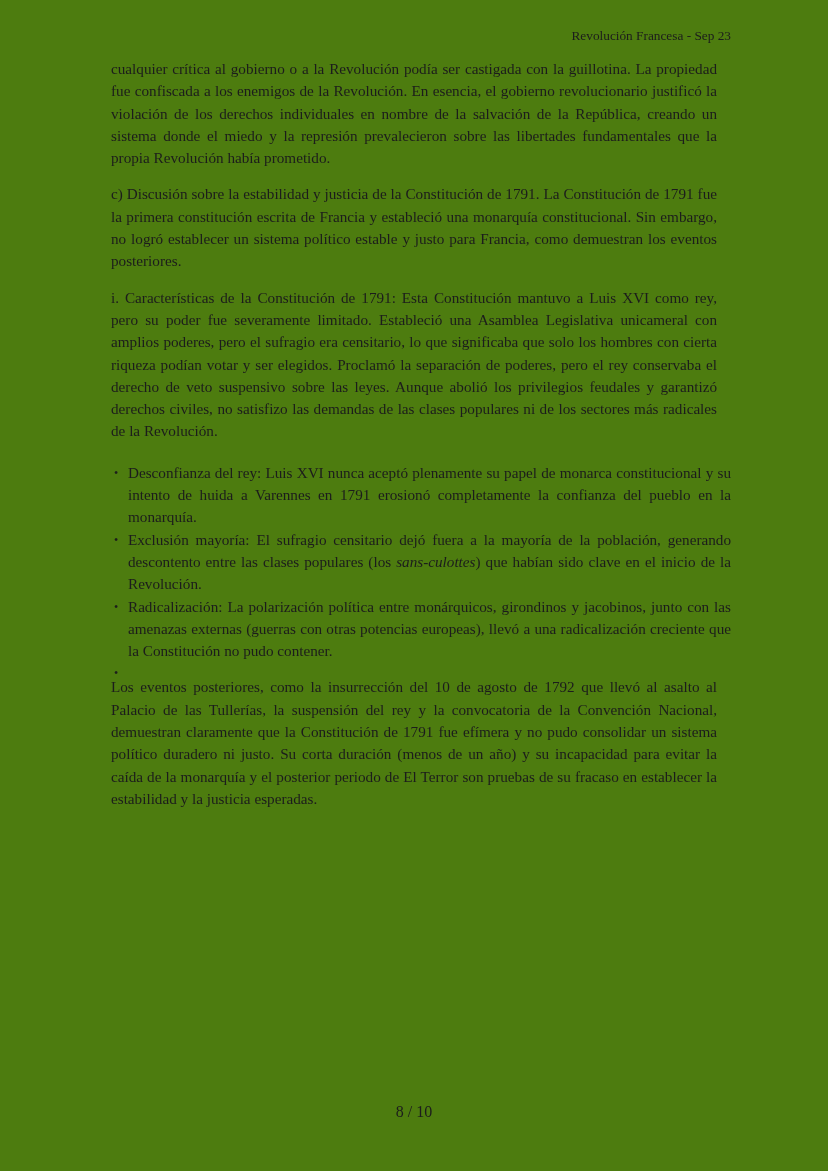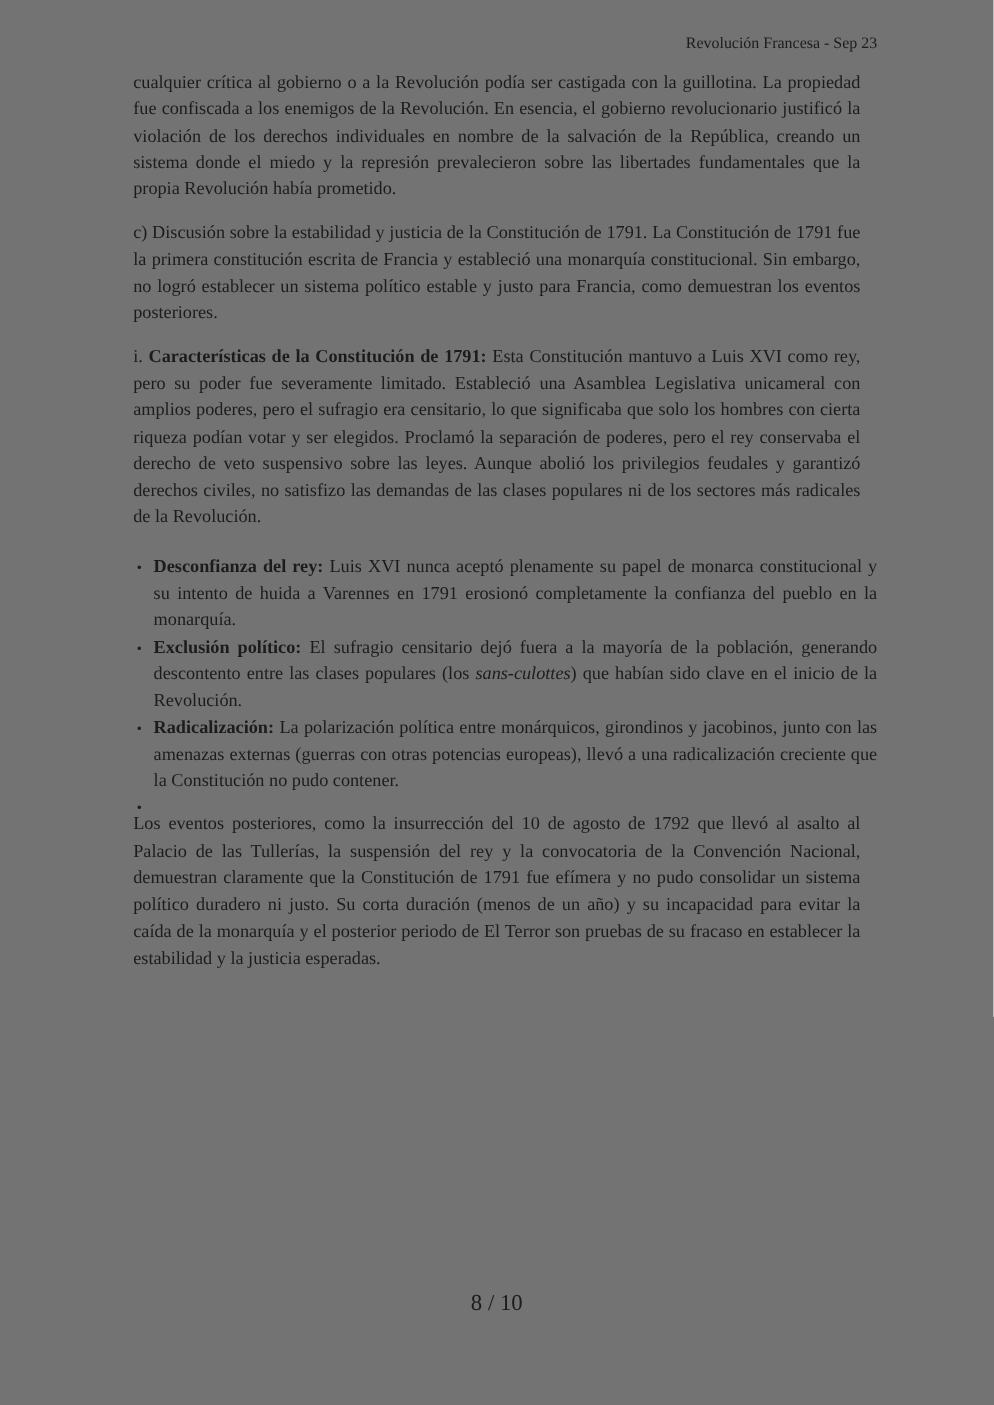--- a/index.html
+++ b/index.html
@@ -5,21 +5,21 @@
   html, body {
     margin: 0;
     padding: 0;
     background: #ffffff;
   }
   .page {
     position: relative;
     width: 828px;
     height: 1171px;
     margin: 0 auto;
-    background: #737373;
+    background: #4d7c0f;
     box-sizing: border-box;
     padding: 27px 97px 0 97px;
     font-family: "Liberation Serif", "DejaVu Serif", serif;
     font-size: 15.2px;
     line-height: 22.3px;
     color: #1c1c1c;
     overflow: hidden;
   }
   .header {
     text-align: right;
@@ -32,21 +32,21 @@
     text-align: justify;
   }
   .indent {
     margin-left: 16px;
   }
   .mt-para1   { margin-top: 50px; }
   .mt-parac   { margin-top: 27px; }
   .mt-itemi   { margin-top: 19px; }
   .mt-itemii  { margin-top: 21px; }
   .mt-final   { margin-top: 23px; }
-  .b { font-weight: bold; }
+  .b { font-weight: normal; }
   .i { font-style: italic; }
   ul.bullets {
     list-style: none;
     margin: 19px 0 0 16px;
     padding: 0;
   }
   ul.bullets li {
     position: relative;
     padding-left: 15px;
     text-align: justify;
@@ -55,23 +55,23 @@
     position: absolute;
     left: 1px;
     top: 0;
     font-size: 12px;
     line-height: 22.3px;
   }
   .footer {
     position: absolute;
     left: 0;
     right: 0;
-    bottom: 73px;
+    bottom: 48px;
     text-align: center;
-    font-size: 19px;
+    font-size: 16px;
     color: #1c1c1c;
   }
 </style>
 </head>
 <body>
 
 <div class="page">
 
   <div class="header">Revolución Francesa - Sep 23</div>
 
@@ -82,21 +82,21 @@
   <p class="para indent mt-itemi"><span>i. </span><span class="b">Características de la Constitución de 1791:</span><span> Esta Constitución mantuvo a Luis XVI como rey, pero su poder fue severamente limitado. Estableció una Asamblea Legislativa unicameral con amplios poderes, pero el sufragio era censitario, lo que significaba que solo los hombres con cierta riqueza podían votar y ser elegidos. Proclamó la separación de poderes, pero el rey conservaba el derecho de veto suspensivo sobre las leyes. Aunque abolió los privilegios feudales y garantizó derechos civiles, no satisfizo las demandas de las clases populares ni de los sectores más radicales de la Revolución.</span></p>
 
 
   <ul class="bullets">
     <li>
       <span class="marker">•</span>
       <span><span class="b">Desconfianza del rey:</span><span> Luis XVI nunca aceptó plenamente su papel de monarca constitucional y su intento de huida a Varennes en 1791 erosionó completamente la confianza del pueblo en la monarquía.</span></span>
     </li>
     <li>
       <span class="marker">•</span>
-      <span><span class="b">Exclusión político:</span><span> El sufragio censitario dejó fuera a la mayoría de la población, generando descontento entre las clases populares (los </span><span class="i">sans-culottes</span><span>) que habían sido clave en el inicio de la Revolución.</span></span>
+      <span><span class="b">Exclusión mayoría:</span><span> El sufragio censitario dejó fuera a la mayoría de la población, generando descontento entre las clases populares (los </span><span class="i">sans-culottes</span><span>) que habían sido clave en el inicio de la Revolución.</span></span>
     </li>
     <li>
       <span class="marker">•</span>
       <span><span class="b">Radicalización:</span><span> La polarización política entre monárquicos, girondinos y jacobinos, junto con las amenazas externas (guerras con otras potencias europeas), llevó a una radicalización creciente que la Constitución no pudo contener.</span></span>
     </li>
     <li>
       <span class="marker">•</span>
     </li>
   </ul>
 

